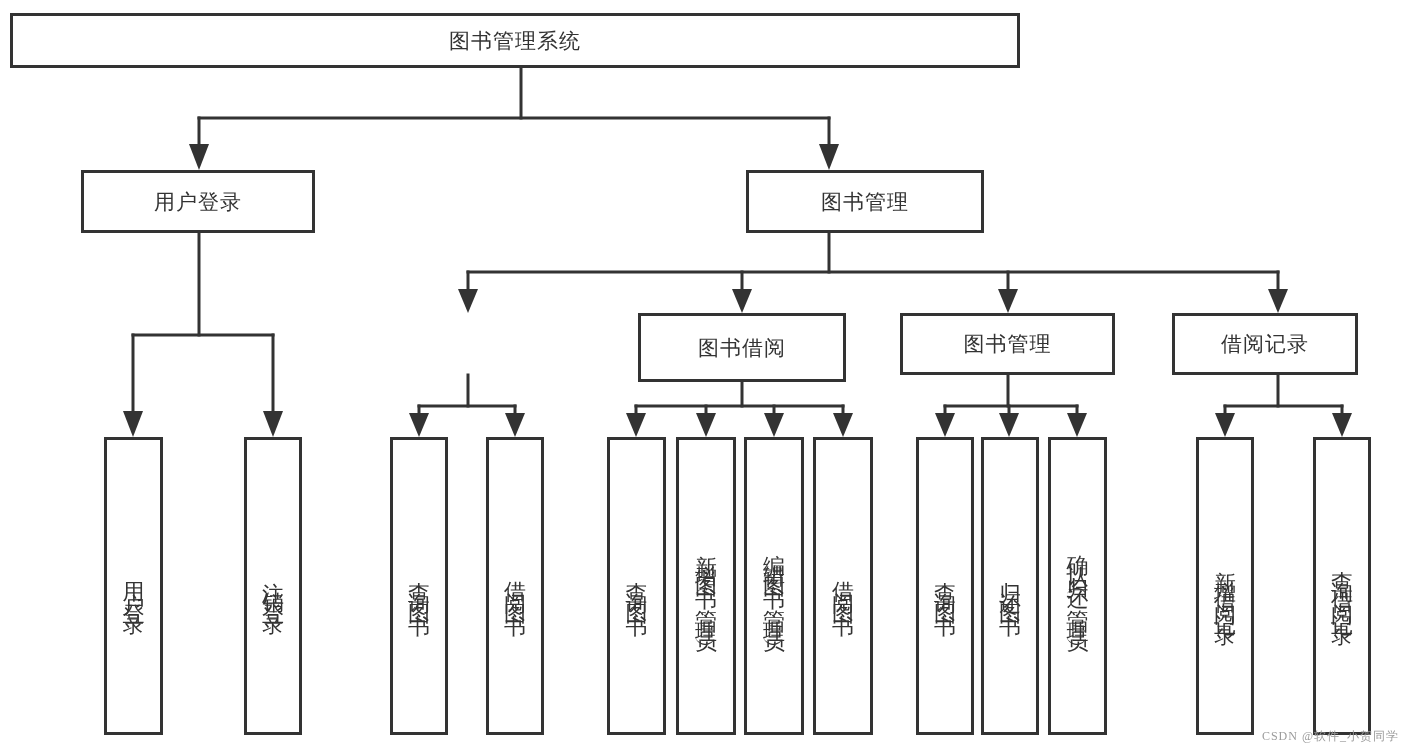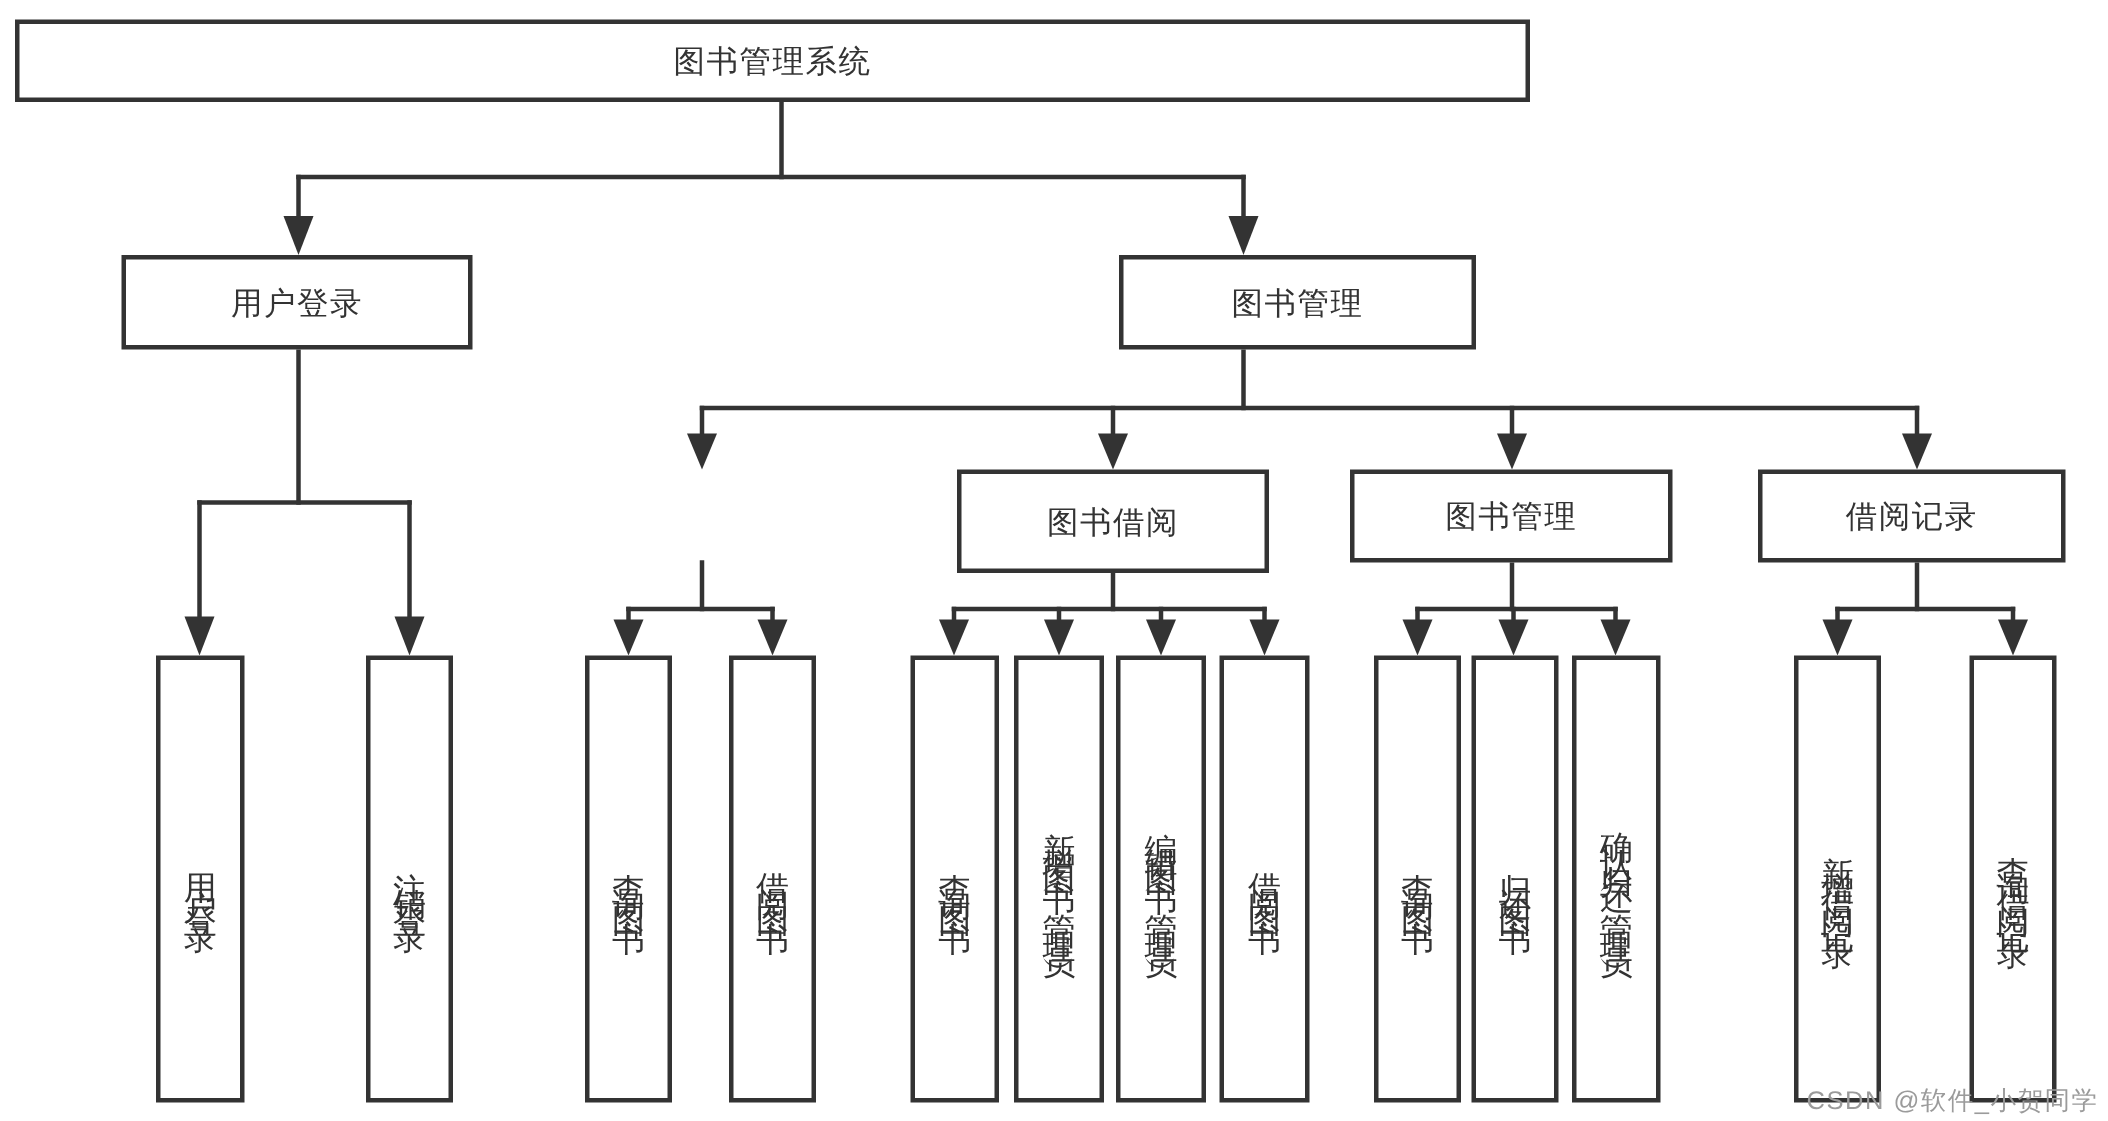--- a/index.html
+++ b/index.html
@@ -1,21 +1,21 @@
 <!DOCTYPE html>
 <html><head>
 <meta charset="utf-8">
 <style>
   html, body { margin: 0; padding: 0; background: #ffffff; }
   #canvas {
     position: relative;
     width: 1405px;
     height: 747px;
     background: #ffffff;
-    font-family: Liberation Sans, sans-serif;
+    font-family: Liberation Serif, serif;
     overflow: hidden;
   }
   #wires { position: absolute; left: 0; top: 0; z-index: 0; }
   .node {
     position: absolute;
     box-sizing: border-box;
     border: 3px solid #333333;
     background: #ffffff;
     display: flex;
     align-items: center;
@@ -35,42 +35,42 @@
   }
   
   #n-root  { left: 10px;  top: 13px;  width: 1010px; height: 55px; }
   
   #n-ulog  { left: 81px;  top: 170px; width: 234px; height: 63px; }
   #n-bmgmt { left: 710px; top: 170px; width: 238px; height: 63px; margin-left: 36px; }
   
   #n-nbr   { left: 367px;  top: 313px; width: 202px; height: 62px; }
   #n-bb    { left: 638px;  top: 313px; width: 208px; height: 69px; }
   #n-cb    { left: 900px;  top: 313px; width: 215px; height: 62px; }
-  #n-br    { left: 1172px; top: 313px; width: 205px; height: 62px; }
+  #n-br    { left: 1172px; top: 313px; width: 186px; height: 62px; }
   
   .leaf { top: 437px; height: 298px; }
   #l-ulogin  { left: 104px;  width: 59px; }
   #l-logout  { left: 244px;  width: 58px; }
   #l-nbr-q   { left: 390px;  width: 58px; }
   #l-nbr-b   { left: 486px;  width: 58px; }
   #l-bb-q    { left: 607px;  width: 59px; }
   #l-bb-add  { left: 676px;  width: 60px; }
   #l-bb-edit { left: 744px;  width: 60px; }
   #l-bb-bor  { left: 813px;  width: 60px; }
   #l-cb-q    { left: 916px;  width: 58px; }
   #l-cb-ret  { left: 981px;  width: 58px; }
   #l-cb-conf { left: 1048px; width: 59px; }
   #l-br-add  { left: 1196px; width: 58px; }
   #l-br-q    { left: 1313px; width: 58px; }
   #watermark {
     position: absolute;
     right: 6px;
     bottom: 2px;
     z-index: 2;
-    font-size: 17px;
+    font-size: 12px;
     color: #9b9b9b;
     letter-spacing: 1px;
   }
 </style>
 </head>
 <body>
 
 <div id="canvas">
 
   <svg id="wires" width="1405" height="747" xmlns="http://www.w3.org/2000/svg">

